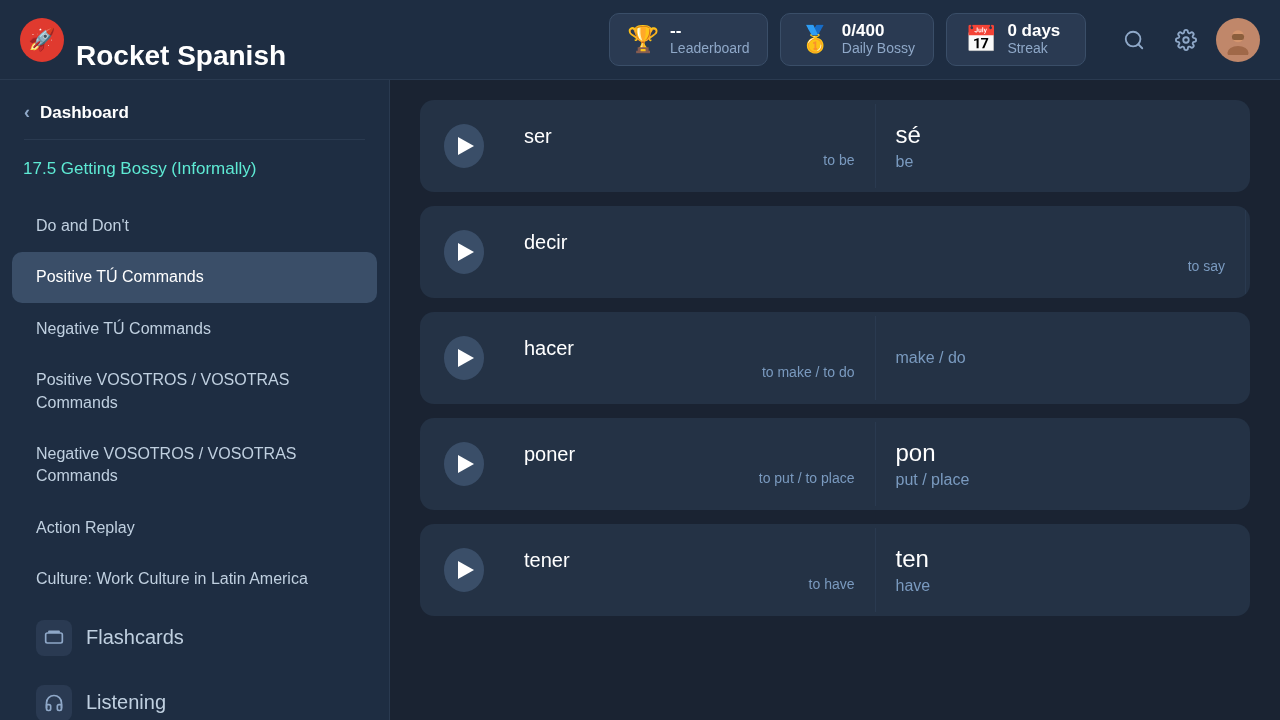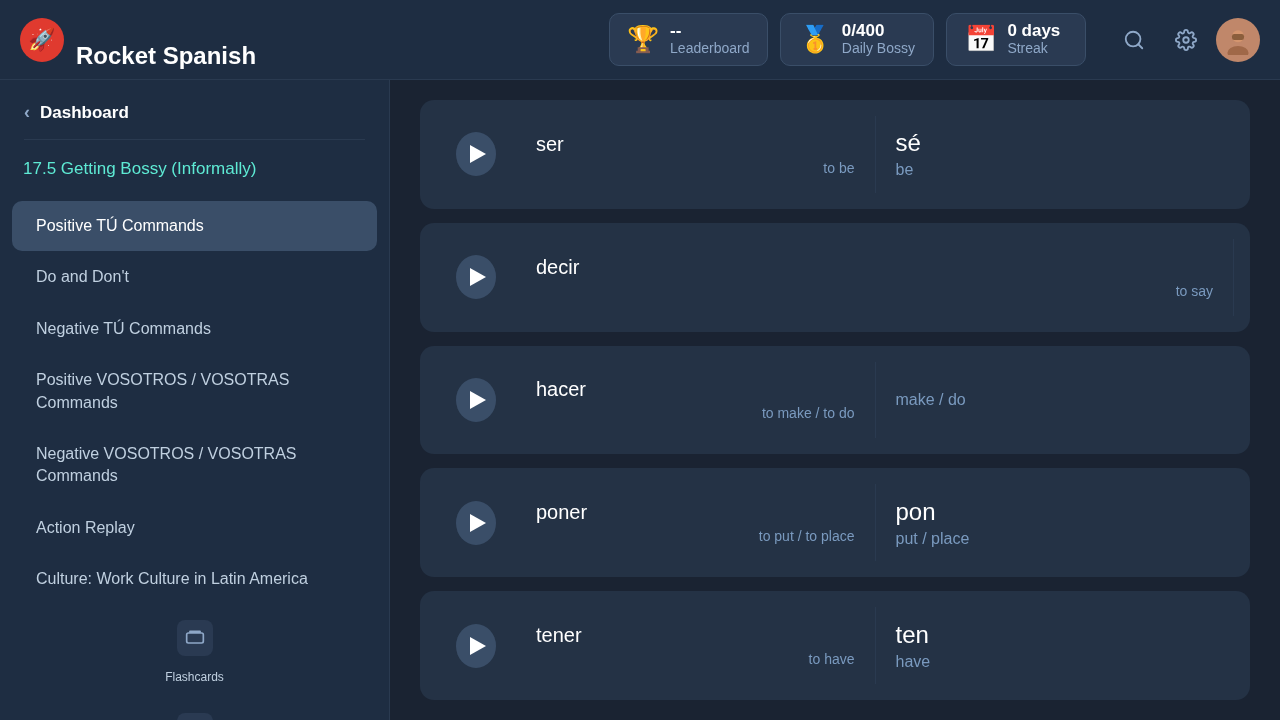--- a/index.html
+++ b/index.html
@@ -35,21 +35,21 @@
       width: 44px;
       height: 44px;
       background: #e03a2f;
       border-radius: 50%;
       display: flex;
       align-items: center;
       justify-content: center;
       font-size: 22px;
     }
     .app-title {
-      font-size: 24px;
+      font-size: 28px;
       font-weight: 600;
       color: #fff;
       margin-top: 32px;
     }
     .header-center {
       display: flex;
       gap: 12px;
       align-items: center;
     }
     .header-badge {
@@ -180,26 +180,25 @@
     .sidebar-item.active {
       background: #3a4e68;
       color: #fff;
       font-weight: 500;
     }
     .sidebar-flashcard-item {
       display: flex;
       align-items: center;
       gap: 14px;
       padding: 14px 24px;
-      font-size: 12px;
+      font-size: 20px;
       color: #c0d0e0;
       cursor: pointer;
       margin: 1px 12px;
       border-radius: 10px;
-      flex-direction: column;
     }
     .flashcard-icon {
       width: 36px;
       height: 36px;
       background: #2a3a52;
       border-radius: 8px;
       display: flex;
       align-items: center;
       justify-content: center;
       font-size: 18px;
@@ -228,21 +227,21 @@
     }
     .content-area::-webkit-scrollbar-thumb {
       background: #3a4e68;
       border-radius: 3px;
     }
 
     
     .vocab-card {
       background: #243245;
       border-radius: 14px;
-      padding: 16px;
+      padding: 4px;
       display: flex;
       align-items: stretch;
       overflow: hidden;
       min-height: 90px;
     }
     .play-btn-area {
       width: 80px;
       display: flex;
       align-items: center;
       justify-content: center;
@@ -381,25 +380,25 @@
 
         <div class="sidebar-back">
           <span class="back-arrow">‹</span>
           <span>Dashboard</span>
         </div>
 
         <div class="sidebar-divider"></div>
 
         <div class="sidebar-section-title">17.5 Getting Bossy (Informally)</div>
 
+        <div class="sidebar-item">
+          <span>Do and Don't</span>
+        </div>
         <div class="sidebar-item active">
           <span>Positive TÚ Commands</span>
-        </div>
-        <div class="sidebar-item">
-          <span>Do and Don't</span>
         </div>
         <div class="sidebar-item">
           <span>Negative TÚ Commands</span>
         </div>
         <div class="sidebar-item">
           <span>Positive VOSOTROS / VOSOTRAS Commands</span>
         </div>
         <div class="sidebar-item">
           <span>Negative VOSOTROS / VOSOTRAS Commands</span>
         </div>

